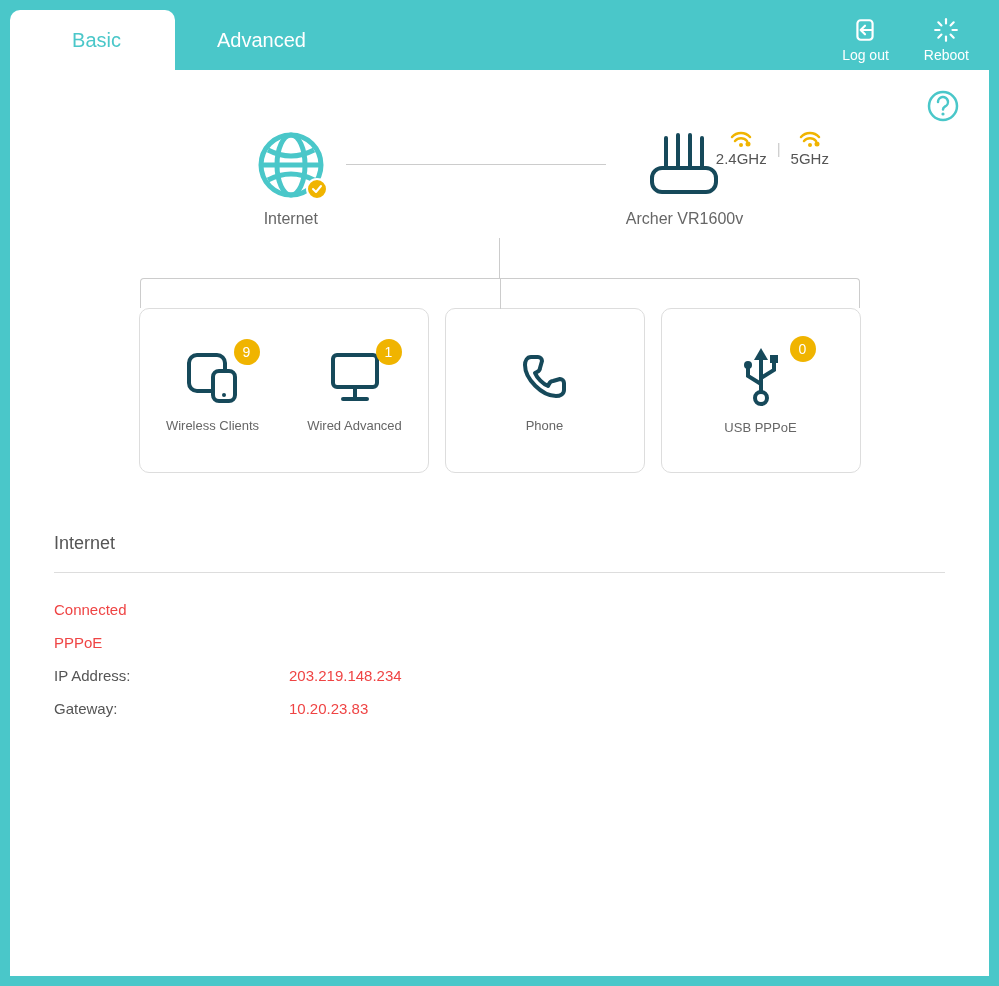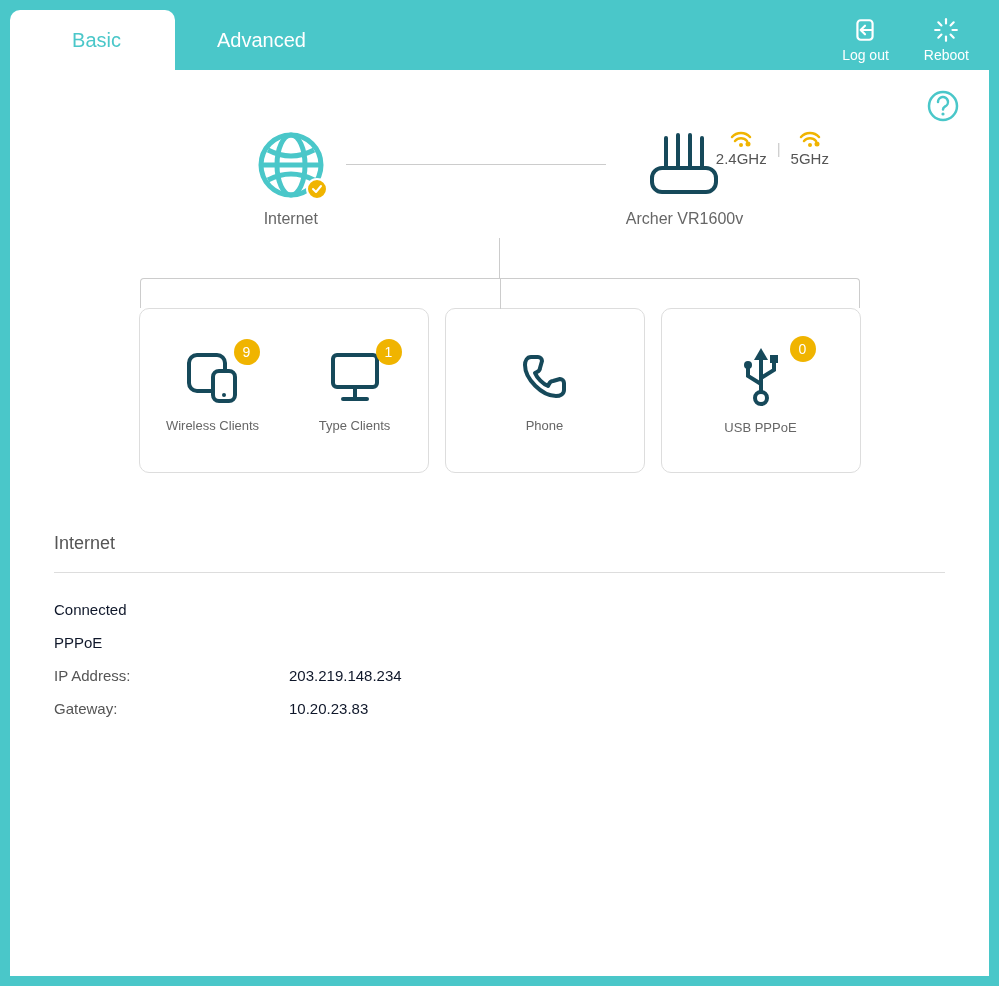--- a/index.html
+++ b/index.html
@@ -120,21 +120,21 @@
   .section {
     margin-top: 60px;
     padding: 0 4px;
   }
   .section h2 {
     font-size: 18px; font-weight: 400; color: #555; margin-bottom: 18px;
   }
   .section hr { border: none; border-top: 1px solid #ddd; margin-bottom: 20px;}
   .kv { display: flex; padding: 8px 0; font-size: 15px; }
   .kv .k { width: 235px; color: #555; }
-  .kv .v { color: #0f172a; }
+  .kv .v { color: #ef4444; }
   svg { display: block; }
 </style>
 </head>
 <body>
 
 <div class="topbar">
   <div class="tabs">
     <div class="tab active">Basic</div>
     <div class="tab">Advanced</div>
   </div>
@@ -243,21 +243,21 @@
           </svg>
           <span class="lbl">Wireless Clients</span>
         </div>
         <div class="card-item">
           <div class="count-badge">1</div>
           <svg width="60" height="55" viewBox="0 0 60 55">
             <rect x="8" y="6" width="44" height="32" rx="4" fill="none" stroke="#16495a" stroke-width="4"></rect>
             <line x1="30" y1="38" x2="30" y2="48" stroke="#16495a" stroke-width="4"></line>
             <line x1="18" y1="50" x2="42" y2="50" stroke="#16495a" stroke-width="4" stroke-linecap="round"></line>
           </svg>
-          <span class="lbl">Type Clients</span>
+          <span class="lbl">Wired Advanced</span>
         </div>
       </div>
 
       <div class="card card-1">
         <div class="card-item">
           <svg width="55" height="55" viewBox="0 0 55 55">
             <path d="M14 8 C10 8 8 12 8 16 C8 30 25 47 39 47 C43 47 47 45 47 41 L47 34 C47 32 45 30 43 30 L36 32 C34 32 33 33 32 35 L31 37 C26 35 20 29 18 24 L20 23 C22 22 23 21 23 19 L25 12 C25 10 23 8 21 8 Z" fill="none" stroke="#16495a" stroke-width="4" stroke-linejoin="round"></path>
           </svg>
           <span class="lbl">Phone</span>
         </div>

